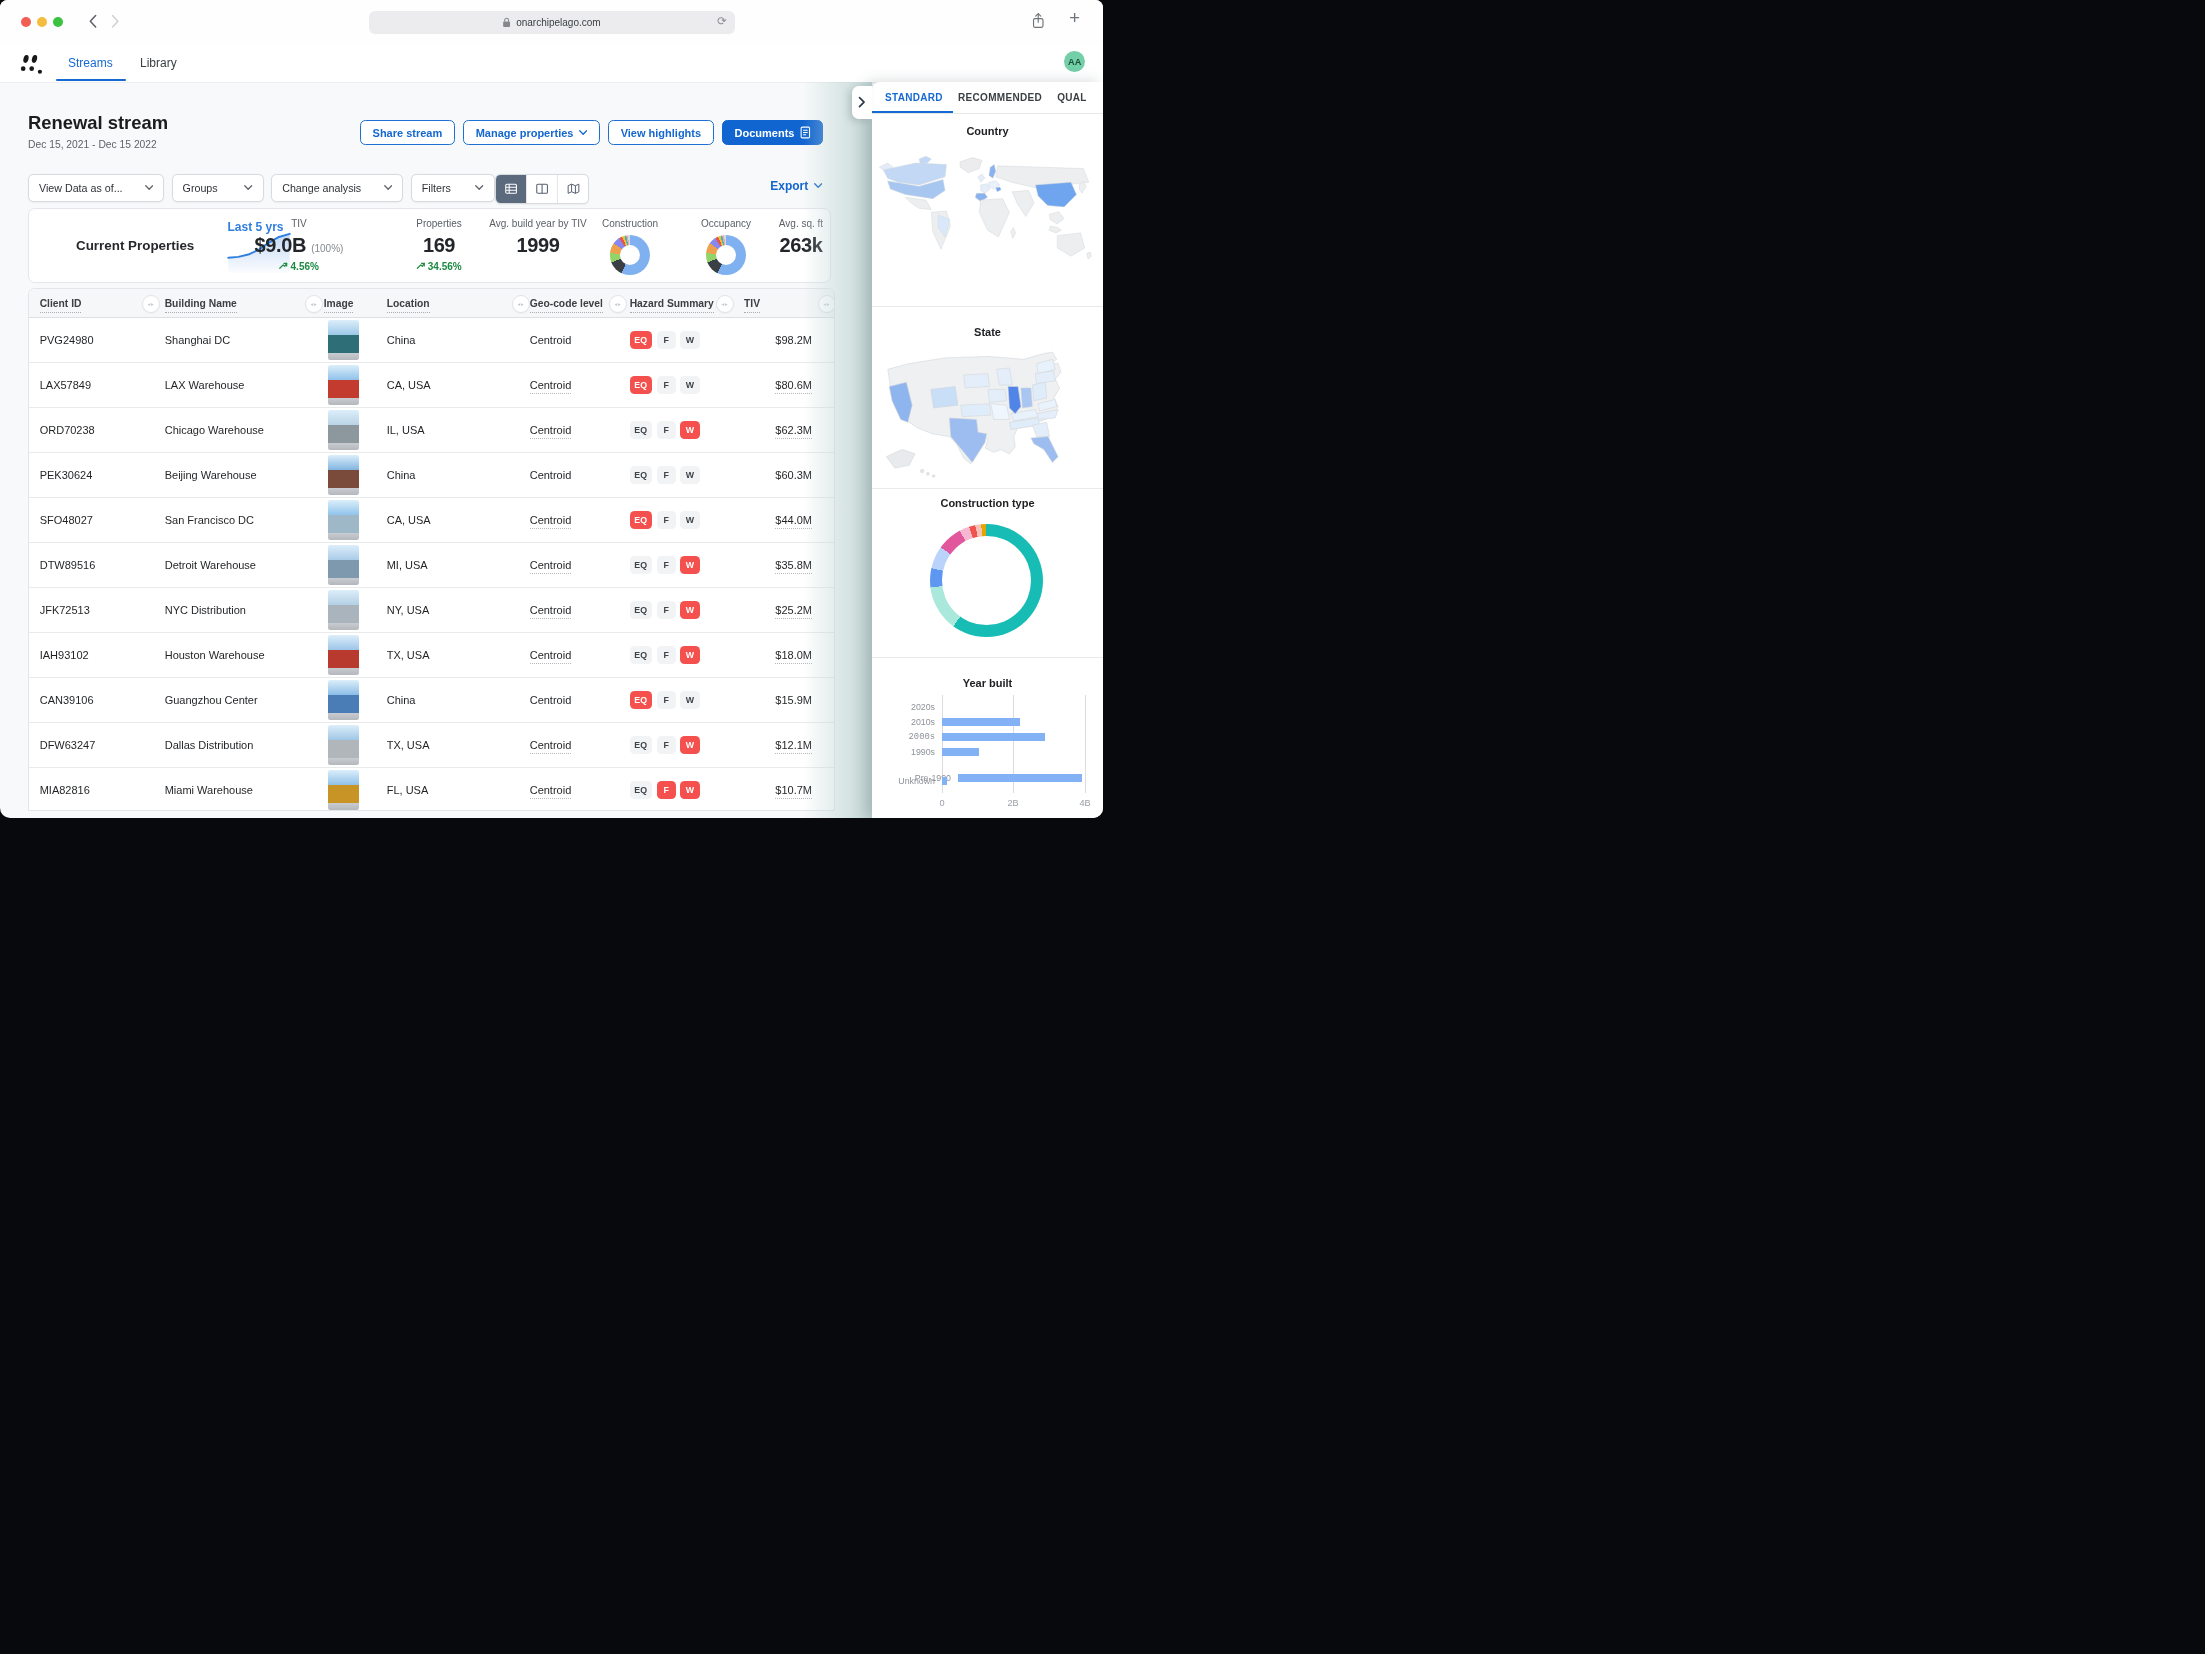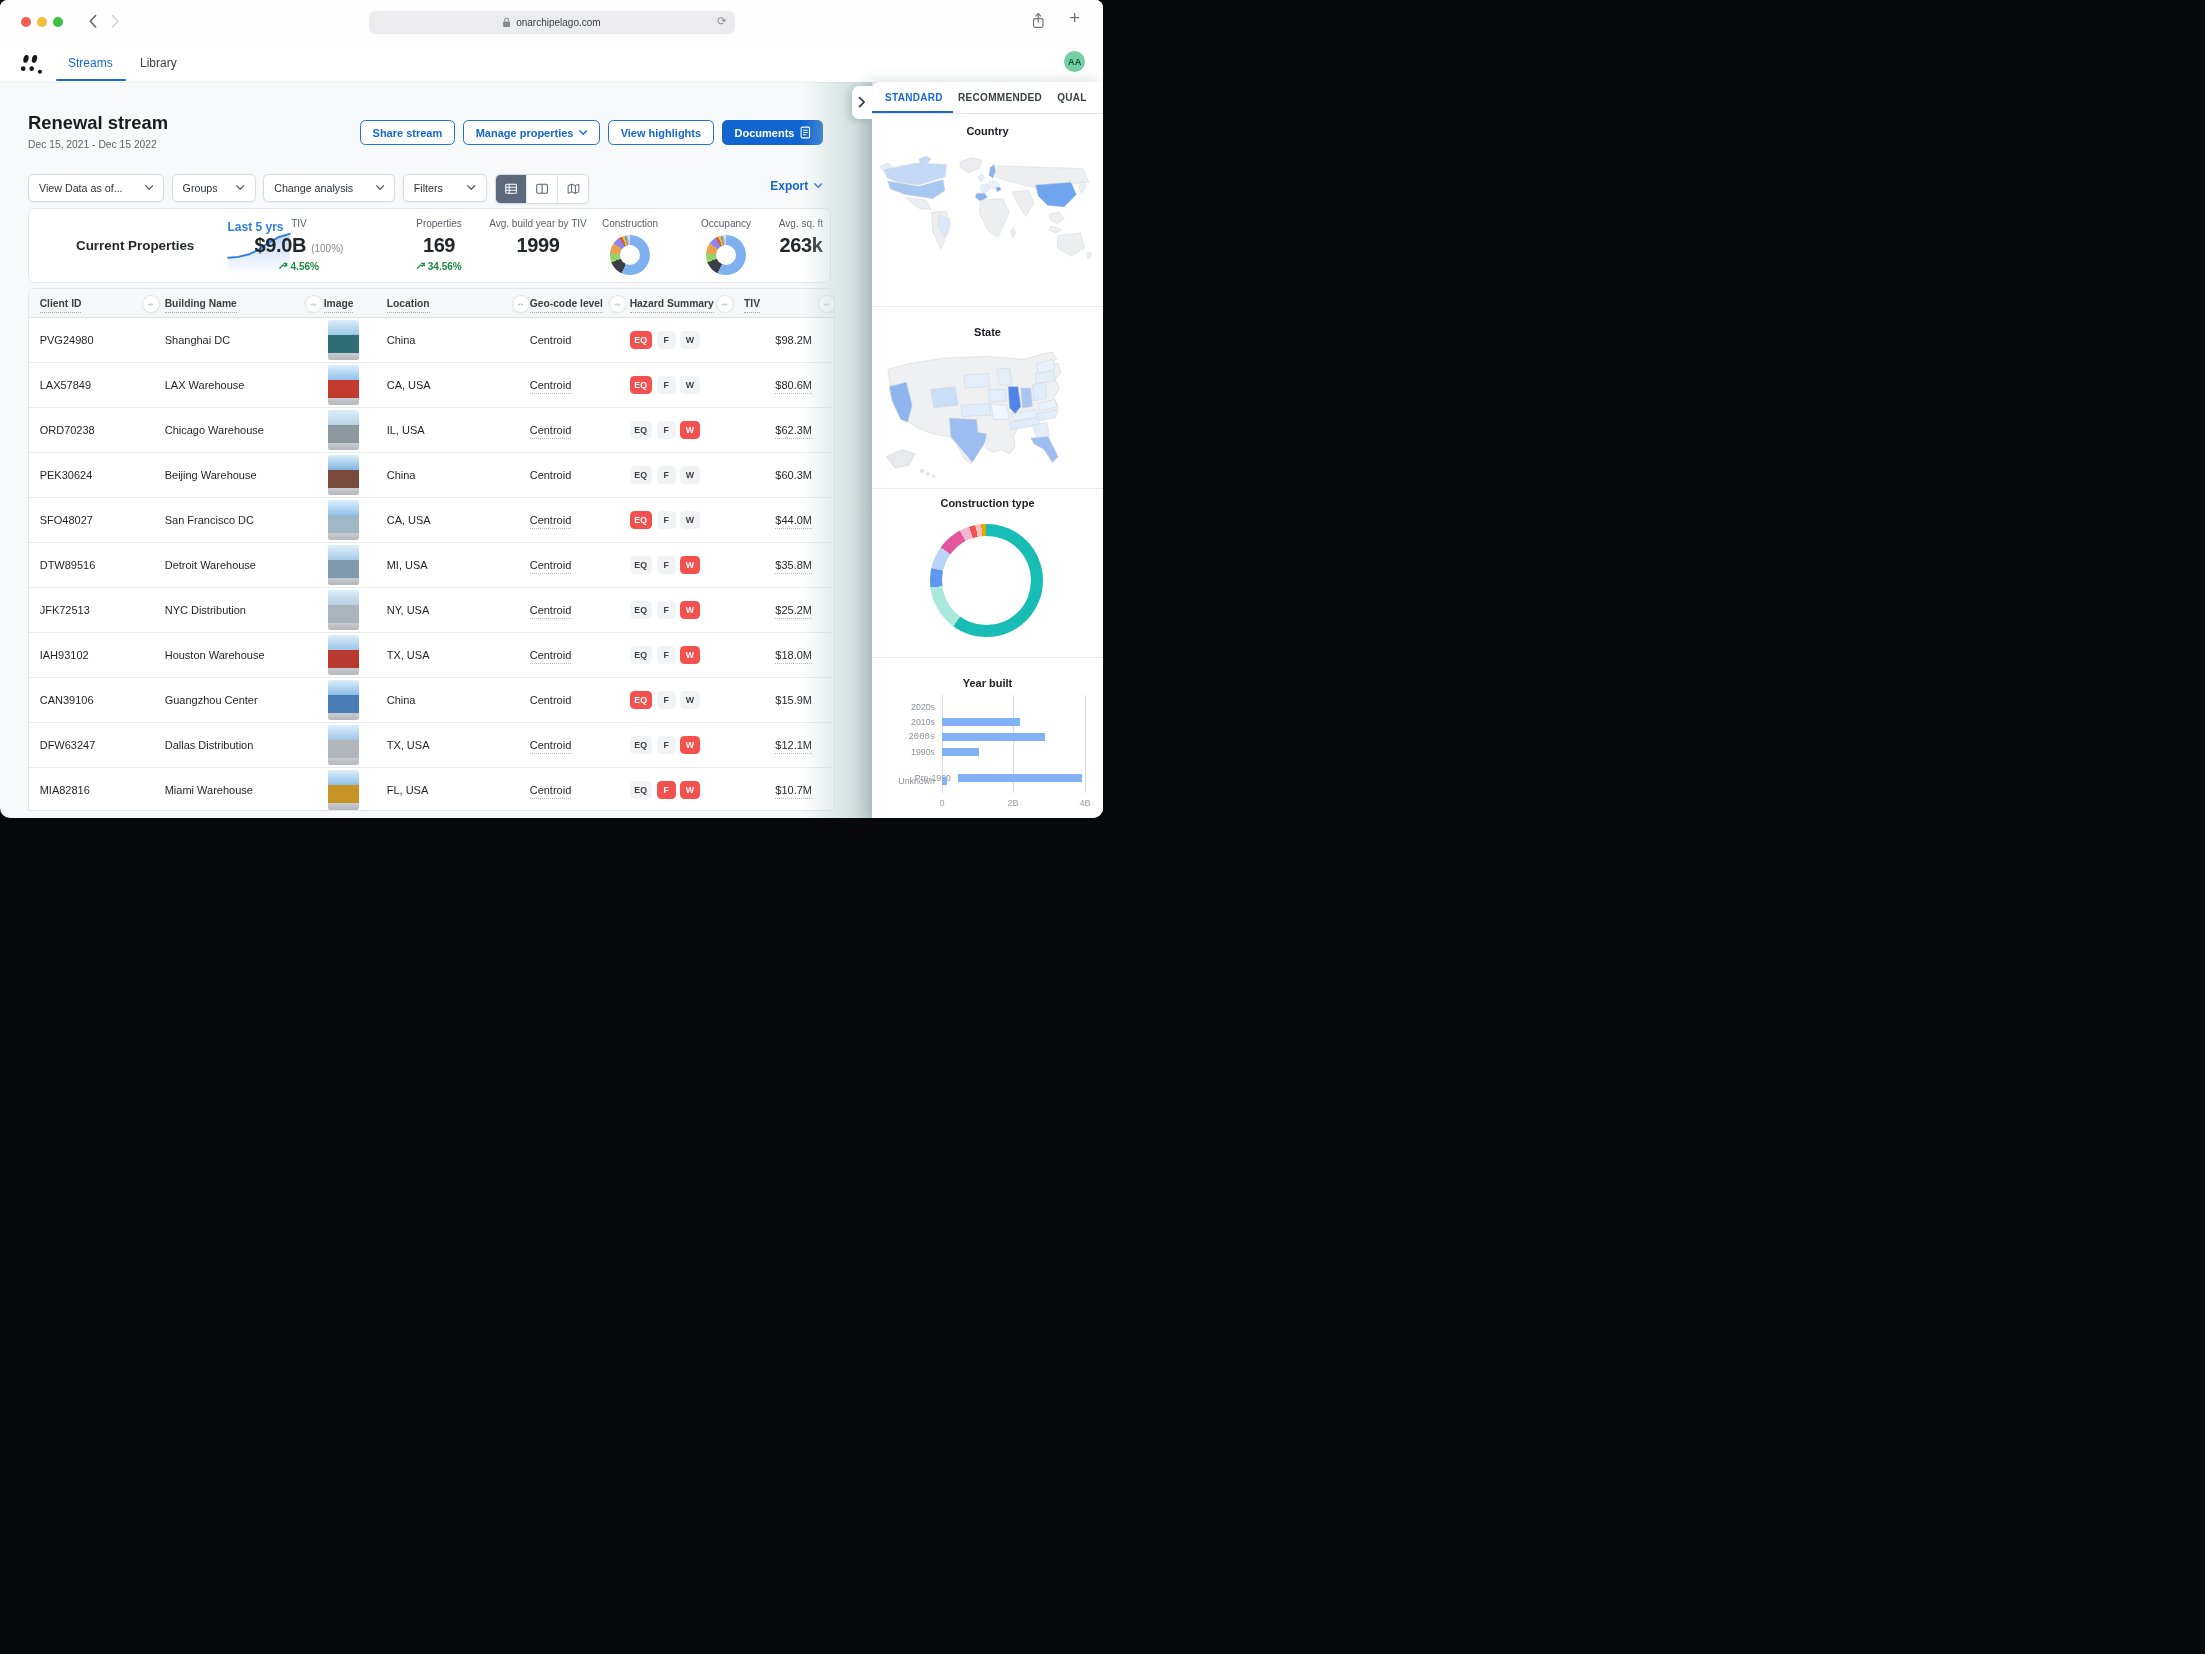--- a/index.html
+++ b/index.html
@@ -165,21 +165,21 @@
       </button>
     </div>
 
   <div class="dropdowns" id="dropdowns">
       <button class="dd" style="width: 136px;">
         <span>View Data as of...</span>
         <svg width="8.4" height="5.4" viewBox="0 0 11 7">
           <polyline points="1,1 5.5,5.5 10,1" fill="none" stroke="#5f6368" stroke-width="1.7" stroke-linecap="round" stroke-linejoin="round"></polyline>
         </svg>
       </button>
-      <button class="dd" style="width: 84px;">
+      <button class="dd" style="width: 92px;">
         <span>Groups</span>
         <svg width="8.4" height="5.4" viewBox="0 0 11 7">
           <polyline points="1,1 5.5,5.5 10,1" fill="none" stroke="#5f6368" stroke-width="1.7" stroke-linecap="round" stroke-linejoin="round"></polyline>
         </svg>
       </button>
       <button class="dd" style="width: 132px;">
         <span>Change analysis</span>
         <svg width="8.4" height="5.4" viewBox="0 0 11 7">
           <polyline points="1,1 5.5,5.5 10,1" fill="none" stroke="#5f6368" stroke-width="1.7" stroke-linecap="round" stroke-linejoin="round"></polyline>
         </svg>

